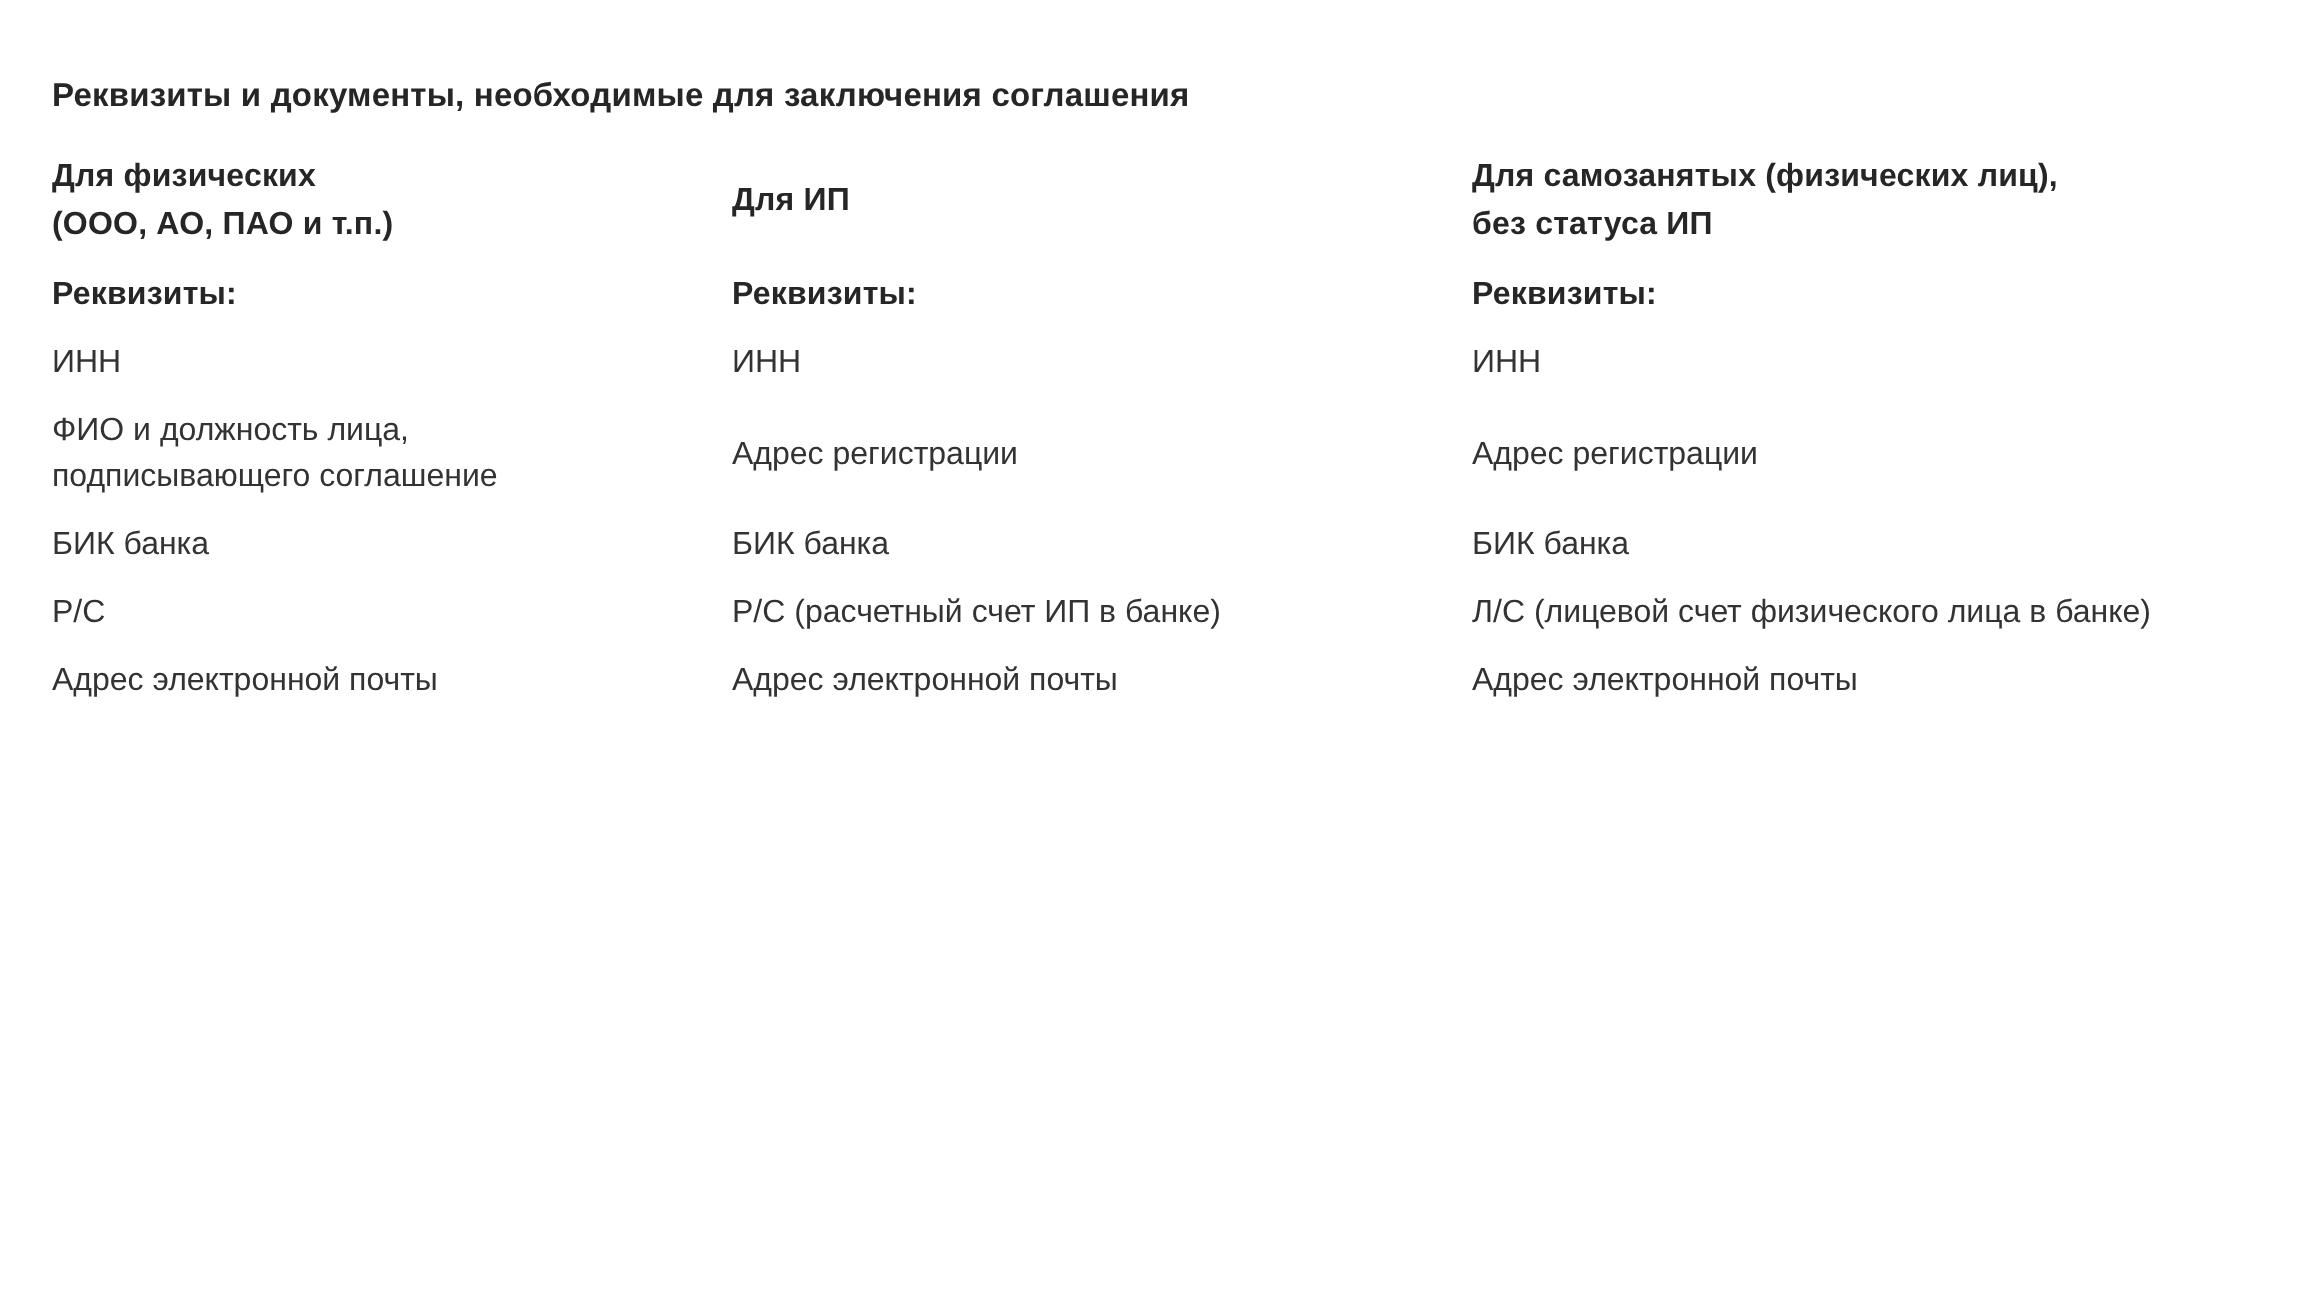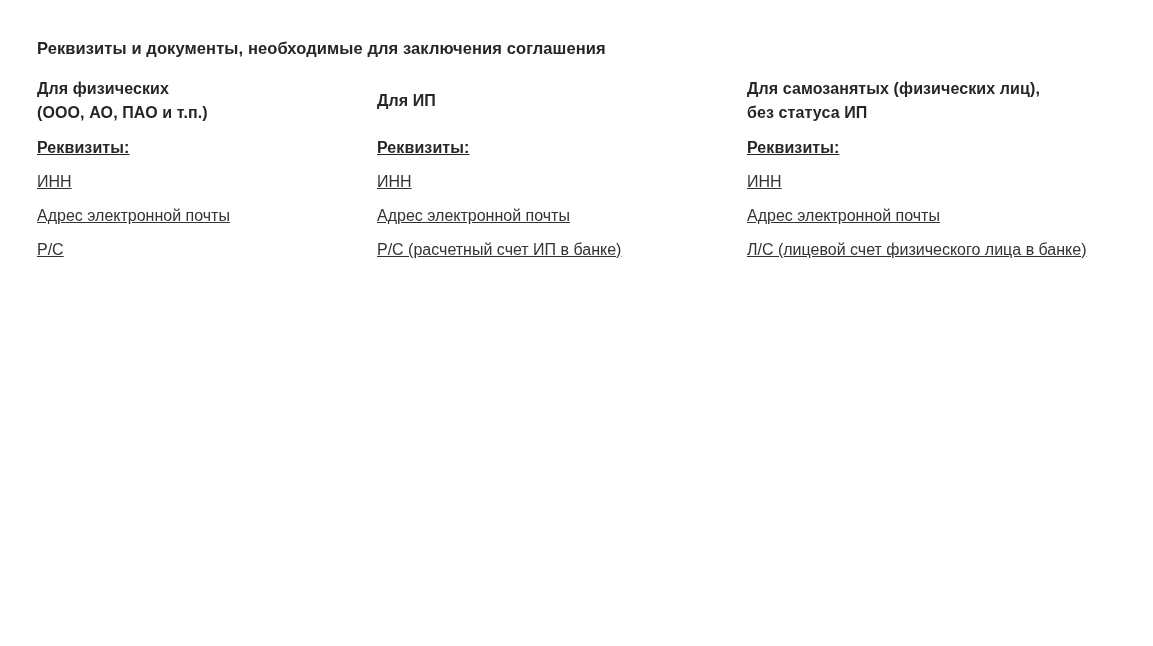--- a/index.html
+++ b/index.html
@@ -9,21 +9,21 @@
   body {
     width: 1153px;
     height: 646px;
     background: #ffffff;
     overflow: hidden;
     font-family: "Liberation Sans", "DejaVu Sans", sans-serif;
     color: #333333;
     -webkit-font-smoothing: antialiased;
   }
   .page {
-    padding: 36px 20px 0 37px;
+    padding: 36px 20px 0 26px;
   }
   .title {
     margin: 0;
     font-size: 16.5px;
     line-height: 24px;
     font-weight: 700;
     color: #262626;
     letter-spacing: 0.1px;
   }
   table.req-table {
@@ -47,21 +47,20 @@
   }
   .req-table th {
     font-weight: 700;
     color: #262626;
     line-height: 24px;
     letter-spacing: 0.1px;
   }
   .req-table td {
     font-weight: 400;
     color: #333333;
-    text-decoration: underline;
   }
   .req-table tr.section-row td {
     font-weight: 700;
     color: #262626;
     letter-spacing: 0.1px;
   }
 </style>
 </head>
 <body>
 
@@ -88,24 +87,35 @@
         <td>Реквизиты:</td>
         <td>Реквизиты:</td>
         <td>Реквизиты:</td>
       </tr>
       <tr>
         <td>ИНН</td>
         <td>ИНН</td>
         <td>ИНН</td>
       </tr>
       <tr>
-        <td>Адрес электронной почты</td>
-        <td>Адрес электронной почты</td>
-        <td>Адрес электронной почты</td>
+        <td>ФИО и должность лица,
+подписывающего соглашение</td>
+        <td>Адрес регистрации</td>
+        <td>Адрес регистрации</td>
+      </tr>
+      <tr>
+        <td>БИК банка</td>
+        <td>БИК банка</td>
+        <td>БИК банка</td>
       </tr>
       <tr>
         <td>Р/С</td>
         <td>Р/С (расчетный счет ИП в банке)</td>
         <td>Л/С (лицевой счет физического лица в банке)</td>
       </tr>
+      <tr>
+        <td>Адрес электронной почты</td>
+        <td>Адрес электронной почты</td>
+        <td>Адрес электронной почты</td>
+      </tr>
     </tbody>
   </table>
 </div>
 
 </body></html>

